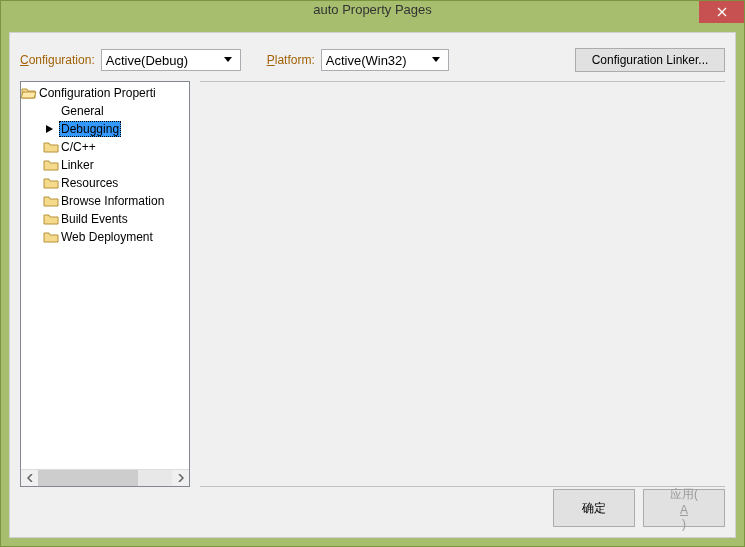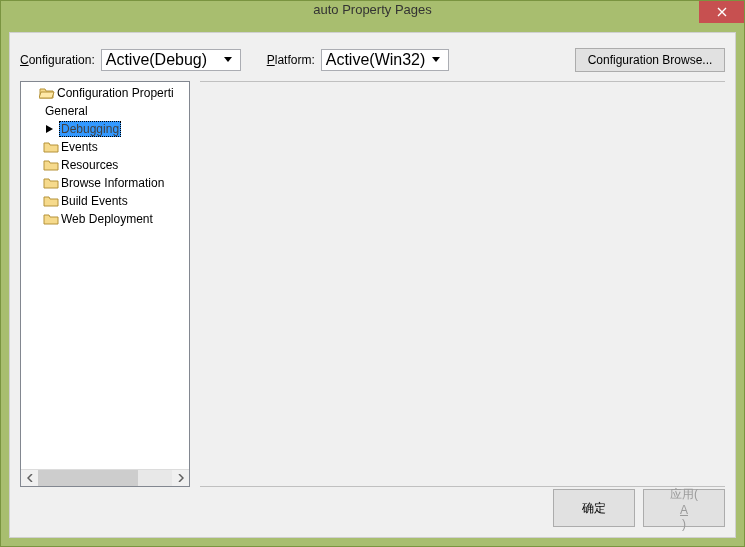--- a/index.html
+++ b/index.html
@@ -61,28 +61,28 @@
     left: 10px;
     right: 10px;
     top: 14px;
     height: 26px;
     display: flex;
     align-items: center;
     gap: 6px;
   }
   .toprow label {
     font-size: 12px;
-    color: #000000;
+    color: #a16207;
   }
   .toprow label .ul { text-decoration: underline; }
   .combo {
     height: 22px;
     border: 1px solid #abadb3;
     background: #fff;
-    font-size: 16px;
+    font-size: 13px;
     padding: 0 4px;
     display: flex;
     align-items: center;
     justify-content: space-between;
     cursor: default;
   }
   .combo .arrow {
     width: 15px;
     height: 100%;
     display: flex;
@@ -120,32 +120,32 @@
     position: absolute;
     left: 0; right: 0; top: 0;
     bottom: 17px;
     overflow: hidden;
     padding-top: 2px;
   }
   .tree-row {
     display: flex;
     align-items: center;
     height: 18px;
-    padding-left: 18px;
+    padding-left: 0;
     white-space: nowrap;
     cursor: default;
   }
   .tree-row.level1 { padding-left: 22px; }
-  .tree-row.level1.noicon { padding-left: 24px; }
+  .tree-row.level1.noicon { padding-left: 40px; }
   .tree-row .icon { width: 16px; height: 16px; margin-right: 2px; flex:0 0 16px; }
   .tree-row .arrowptr { width: 14px; height: 14px; margin-right: 2px; flex:0 0 14px; }
   .tree-row .label { font-size: 12px; color: #000; }
   .tree-row.selected .label {
     background: #3399ff;
-    color: #404040;
+    color: #000000;
     border: 1px dotted #000;
     padding: 0 1px;
   }
   .hscroll {
     position: absolute;
     left: 0; right: 0; bottom: 0;
     height: 17px;
     background: #f0f0f0;
     border-top: 1px solid #dcdcdc;
     display: flex;
@@ -228,21 +228,21 @@
       <label><span class="ul">P</span><span>latform:</span></label>
       <div class="combo plat-combo">
         <span>Active(Win32)</span>
         <span class="arrow">
           <svg width="8" height="6" viewBox="0 0 8 6">
               <path d="M0 0 L8 0 L4 5 Z" fill="#000"></path>
             </svg>
         </span>
       </div>
       <div class="spacer"></div>
-      <div class="btn cfg-mgr-btn">Configuration Browse...</div>
+      <div class="btn cfg-mgr-btn">Configuration Linker...</div>
     </div>
 
     <div class="tree-pane">
       <div class="tree">
 
         <div class="tree-row">
           <span class="icon">
             <svg width="16" height="16" viewBox="0 0 16 16">
               <path d="M1 4 h5 l1 2 h7 v7 h-13 z" fill="#f6da8c" stroke="#b59238" stroke-width="1"></path>
               <path d="M2 7 h13 l-2 6 h-13 z" fill="#ffe9a8" stroke="#b59238" stroke-width="1"></path>
@@ -257,28 +257,36 @@
 
         <div class="tree-row level1 selected">
           <span class="arrowptr">
             <svg width="14" height="14" viewBox="0 0 14 14">
                 <path d="M3 3 L10 7 L3 11 Z" fill="#000"></path>
               </svg>
           </span>
           <span class="label">Debugging</span>
         </div>
 
-
-        <div class="tree-row level1">
-          <span class="icon">
-            <svg width="16" height="16" viewBox="0 0 16 16">
-                <path d="M1 4 h5 l1 2 h8 v7 h-14 z" fill="#f6da8c" stroke="#b59238"></path>
-              </svg>
-          </span>
-          <span class="label">Events</span>
+        <div class="tree-row level1">
+          <span class="icon">
+            <svg width="16" height="16" viewBox="0 0 16 16">
+                <path d="M1 4 h5 l1 2 h8 v7 h-14 z" fill="#f6da8c" stroke="#b59238"></path>
+              </svg>
+          </span>
+          <span class="label">C/C++</span>
+        </div>
+
+        <div class="tree-row level1">
+          <span class="icon">
+            <svg width="16" height="16" viewBox="0 0 16 16">
+                <path d="M1 4 h5 l1 2 h8 v7 h-14 z" fill="#f6da8c" stroke="#b59238"></path>
+              </svg>
+          </span>
+          <span class="label">Linker</span>
         </div>
 
         <div class="tree-row level1">
           <span class="icon">
             <svg width="16" height="16" viewBox="0 0 16 16">
                 <path d="M1 4 h5 l1 2 h8 v7 h-14 z" fill="#f6da8c" stroke="#b59238"></path>
               </svg>
           </span>
           <span class="label">Resources</span>
         </div>

